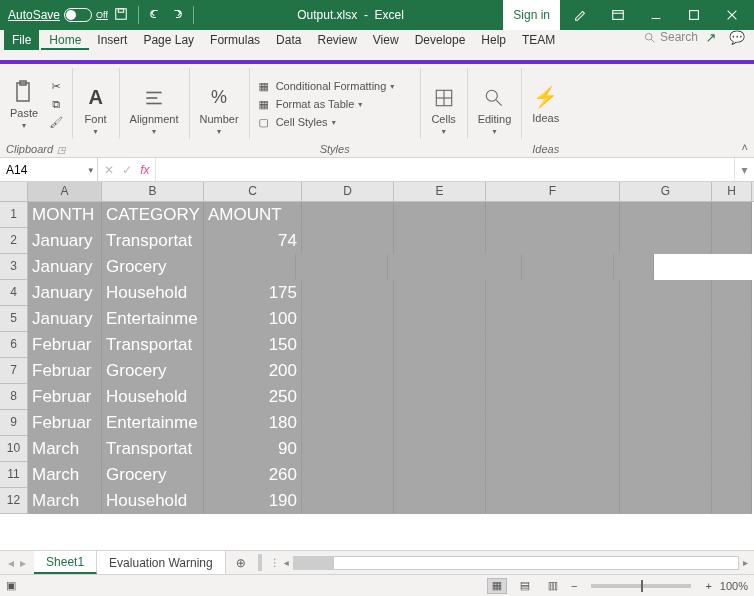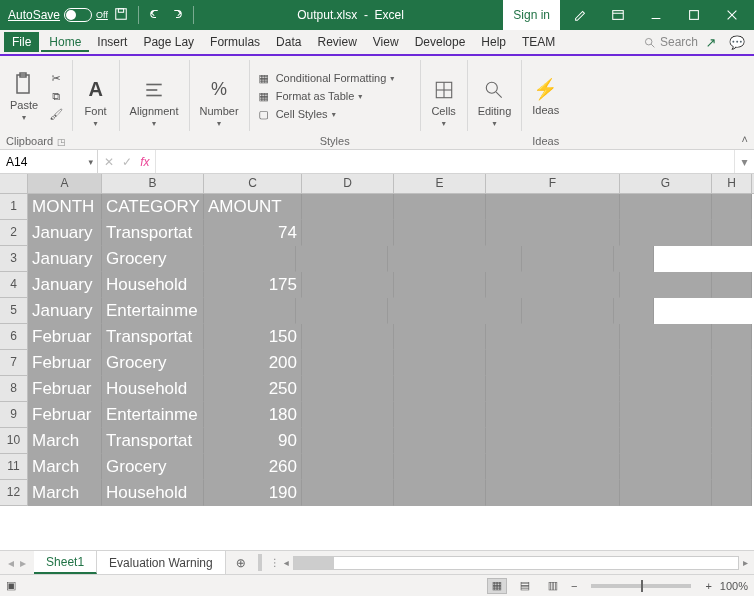--- a/index.html
+++ b/index.html
@@ -13,33 +13,33 @@
 .toggle::after { content: ""; width: 10px; height: 10px; background: #fff; border-radius: 50%; position: absolute; top: 1px; left: 1px; }
 .titlebar svg { width: 14px; height: 14px; stroke: #fff; fill: none; stroke-width: 1.2; }
 .save-ic svg, .undo-ic svg, .redo-ic svg { stroke: #fff; }
 .tb-divider { width: 1px; height: 18px; background: rgba(255,255,255,.4); margin: 0 4px; }
 .titlebar .center { flex: 1; text-align: center; font-size: 12px; }
 .titlebar .right { display: flex; align-items: center; gap: 2px; padding-right: 4px; }
 .titlebar .right .btn { width: 36px; height: 28px; display: flex; align-items: center; justify-content: center; cursor: pointer; }
 .signin { background: #fff; color: #217346; padding: 10px 10px; font-size: 12px; cursor: pointer; }
 
 
-.ribbon-tabs { height: 26px; background: #f3f2f1; display: flex; align-items: center; font-size: 12px; border-bottom: 2px solid #6d28d9; padding: 0 4px; }
+.ribbon-tabs { height: 34px; background: #f3f2f1; display: flex; align-items: flex-start; font-size: 12px; border-bottom: 4px solid #6d28d9; padding: 0 4px; }
 .ribbon-tabs .tab { padding: 3px 8px; cursor: pointer; color: #333; }
 .ribbon-tabs .tab.file { background: #217346; color: #fff; margin-right:2px; }
 .ribbon-tabs .tab.active { color: #217346; border-bottom: 2px solid #217346; padding-bottom: 1px; }
 .ribbon-tabs .spacer { flex: 1; }
 .ribbon-tabs .search { display: flex; align-items: center; gap: 4px; color: #888; }
 .ribbon-tabs .right-ic { width: 26px; text-align: center; color:#217346; font-size:13px; }
 
 
 .ribbon { height: 94px; background: #f3f2f1; display: flex; border-bottom: 1px solid #d4d4d4; position: relative; font-size: 11px; color:#525252; }
 .group { display: flex; flex-direction: column; padding: 2px 6px 1px; }
 .group-body { flex: 1; display: flex; align-items: center; gap: 6px; }
-.group-label { text-align: center; font-size: 11px; color: #666; padding: 1px 0; }
+.group-label { text-align: center; font-size: 11px; color: #666; padding: 1px 0; font-style: italic; }
 .vsep { width: 1px; background: #d9d9d9; margin: 4px 0 18px; }
 .bigbtn { display: flex; flex-direction: column; align-items: center; justify-content: center; gap: 2px; cursor: pointer; padding: 2px 4px; }
 .bigbtn .ic { width: 26px; height: 26px; display:flex; align-items:center; justify-content:center; }
 .caret { font-size: 8px; color: #666; }
 .stack { display: flex; flex-direction: column; gap: 2px; }
 .stack .row { display: flex; align-items: center; gap: 4px; cursor: pointer; white-space:nowrap; }
 .stack .row .ic { width:16px; height:16px; display:flex; align-items:center; justify-content:center; }
 .collapse { position: absolute; right: 6px; bottom: 4px; font-size: 11px; color: #666; cursor: pointer; }
 .launcher { font-size: 9px; color:#888; margin-left:4px; }
 
@@ -380,20 +380,21 @@
         <div class="cell cD empty"></div>
         <div class="cell cE empty"></div>
         <div class="cell cF empty"></div>
         <div class="cell cG empty"></div>
         <div class="cell cH empty"></div>
       </div>
       <div class="gr">
         <div class="rh">5</div>
         <div class="cell cA">January</div>
         <div class="cell cB">Entertainme</div>
+        <div class="cell cC num">100</div>
         <div class="cell cD empty"></div>
         <div class="cell cE empty"></div>
         <div class="cell cF empty"></div>
         <div class="cell cG empty"></div>
         <div class="cell cH empty"></div>
       </div>
       <div class="gr">
         <div class="rh">6</div>
         <div class="cell cA">Februar</div>
         <div class="cell cB">Transportat</div>

